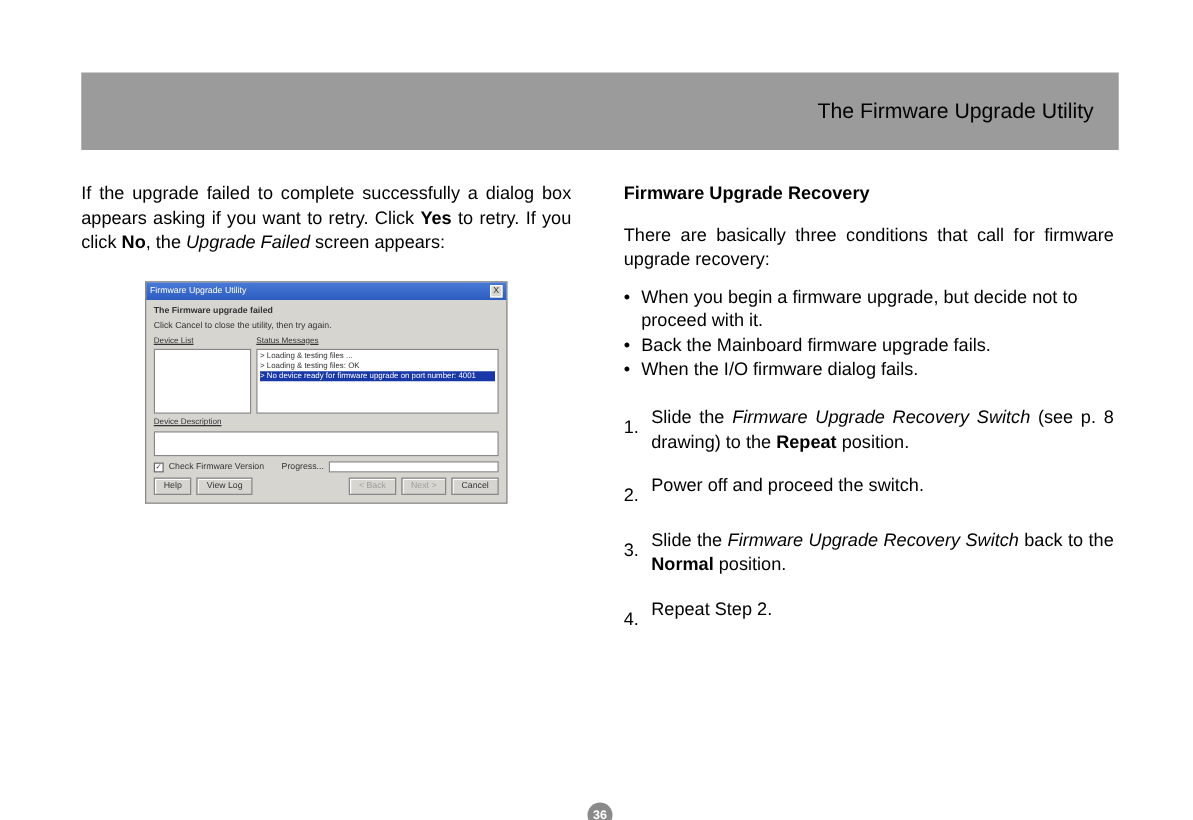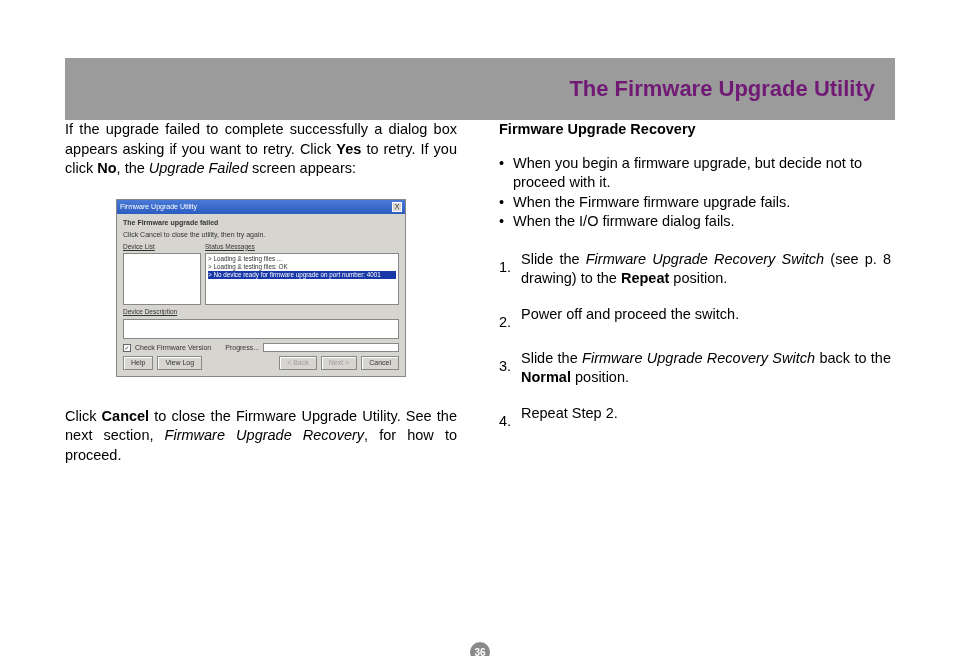--- a/index.html
+++ b/index.html
@@ -20,27 +20,28 @@
   }
   .header-bar {
     height: 62px;
     background: #9b9b9b;
     display: flex;
     align-items: center;
     justify-content: flex-end;
     padding-right: 20px;
   }
   .header-title {
-    color: #701a75;
-    font-weight: bold;
-    font-size: 22px;
+    color: #000000;
+    font-weight: normal;
+    font-size: 17px;
   }
   .columns {
     display: flex;
     gap: 42px;
+    margin-top: 26px;
   }
   .col {
     width: 392px;
     line-height: 1.35;
   }
   .col p { margin-bottom: 4px; }
   .para { text-align: justify; }
   .bold { font-weight: bold; }
   .italic { font-style: italic; }
   .subhead { font-weight: bold; margin-bottom: 14px; }
@@ -175,36 +176,34 @@
               <div class="btn">View Log</div>
               <div class="spacer"></div>
               <div class="btn disabled">&lt; Back</div>
               <div class="btn disabled">Next &gt;</div>
               <div class="btn">Cancel</div>
             </div>
           </div>
         </div>
       </div>
 
-      <p class="para">
-        <span>Click </span><span class="bold">Cancel</span><span> to close the Firmware Upgrade Utility. See the next section, </span><span class="italic">Firmware Upgrade Recovery</span><span>, for how to proceed.</span>
-      </p>
     </div>
 
     <div class="col">
       <div class="subhead">Firmware Upgrade Recovery</div>
+      <p class="para">There are basically three conditions that call for firmware upgrade recovery:</p>
 
       <div class="bullets">
         <div class="b">
             <span class="dot">•</span>
             <span class="txt">When you begin a firmware upgrade, but decide not to proceed with it.</span>
           </div>
         <div class="b">
             <span class="dot">•</span>
-            <span class="txt">When the Firmware firmware upgrade fails.</span>
+            <span class="txt">Back the Mainboard firmware upgrade fails.</span>
           </div>
         <div class="b">
             <span class="dot">•</span>
             <span class="txt">When the I/O firmware dialog fails.</span>
           </div>
       </div>
 
 
       <div class="steps">
         <div class="step">

